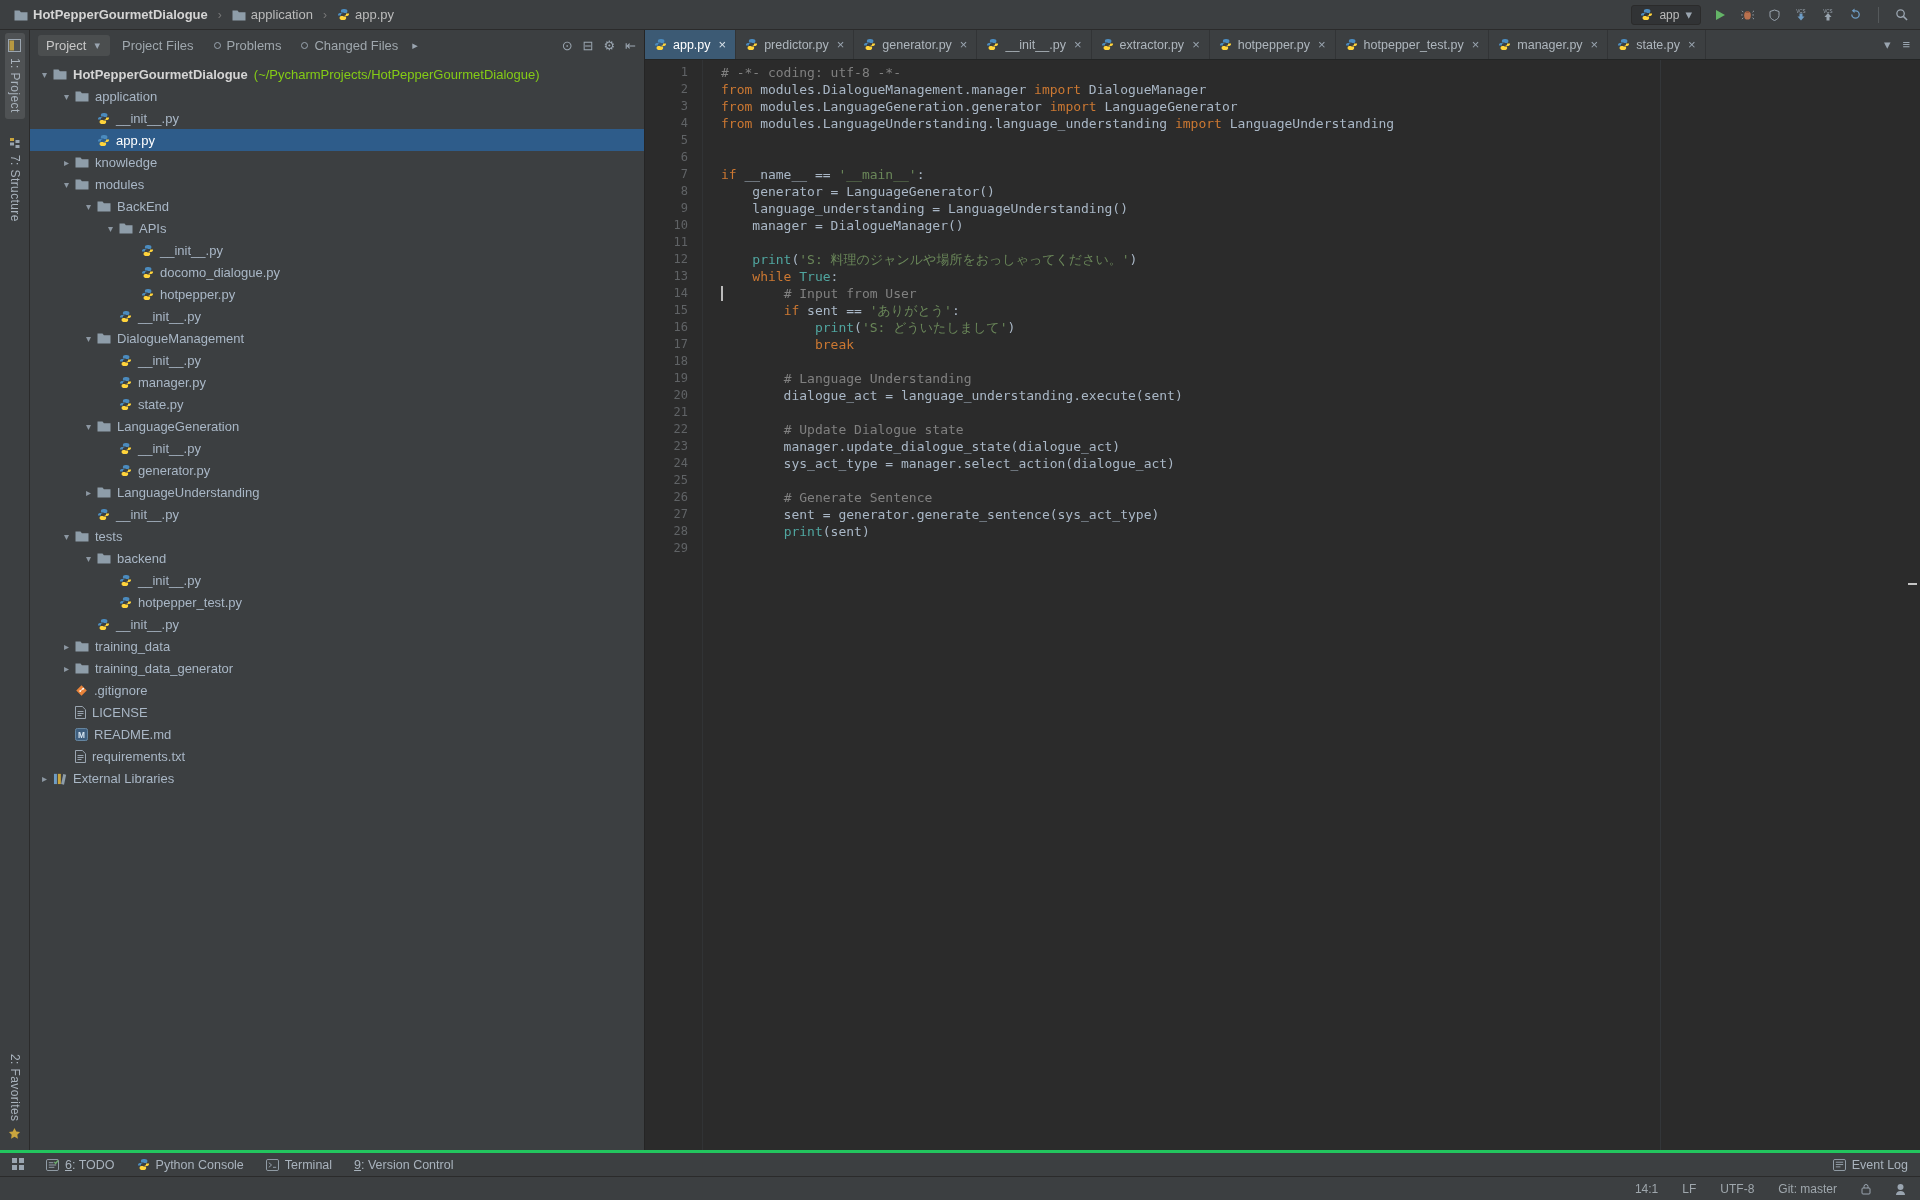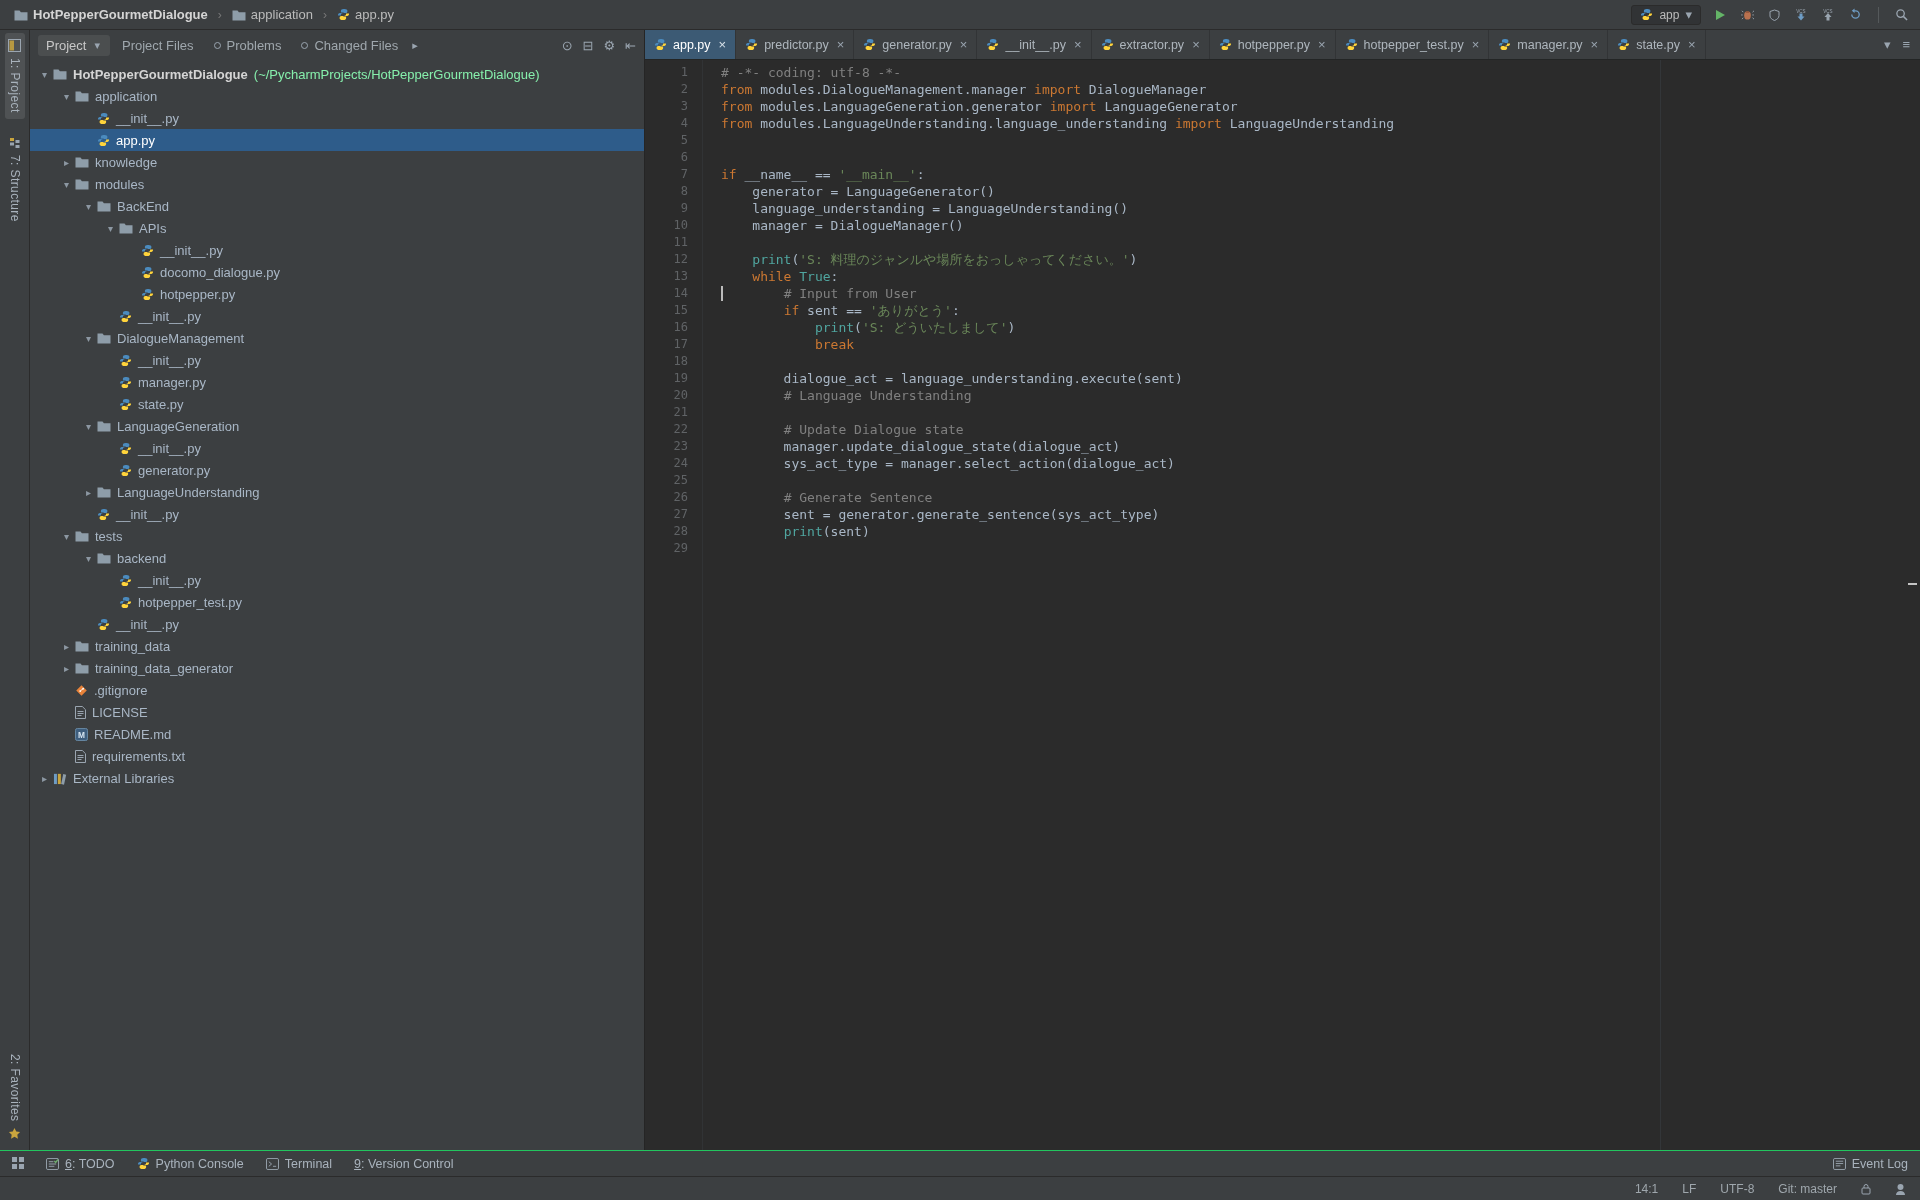--- a/index.html
+++ b/index.html
@@ -32,21 +32,21 @@
 .panel-tab{display:flex;align-items:center;gap:6px;padding:3px 8px;border-radius:3px;white-space:nowrap}
 .panel-tab.active{background:rgba(255,255,255,.08);color:#C8C8C8}
 .panel-dot{width:7px;height:7px;border-radius:50%;border:1px solid #9AA5B0;display:inline-block}
 .panel-chevron{color:#9AA5B0;font-size:11px;margin:0 2px}
 .panel-actions{margin-left:auto;display:flex;align-items:center;gap:10px;color:#9AA5B0;font-size:13px}
 .tree{flex:1;overflow:hidden;padding-top:3px;font-size:13px}
 .tree-row{height:22px;display:flex;align-items:center;white-space:nowrap;color:#A9B7C6}
 .tree-row.selected{background:var(--selection,#2E5C8A);color:#FFFFFF}
 .tree-arrow{width:17px;flex:0 0 17px;text-align:center;color:#8C97A2;font-size:10px}
 .tree-row .icon{margin-right:6px}
-.tree-hint{color:#86efac;margin-left:6px}
+.tree-hint{color:#84cc16;margin-left:6px}
 .tree-root-label{font-weight:bold;color:#D5D5D5}
 
 .editor-col{flex:1;display:flex;flex-direction:column;min-width:0;background:var(--editor-bg,#2B2B2B)}
 .tabbar{flex:0 0 30px;background:var(--panel-bg,#3C3F41);display:flex;align-items:stretch;border-bottom:1px solid #232525}
 .tab{display:flex;align-items:center;gap:6px;padding:0 9px;font-size:12.5px;color:#AEB6BD;border-right:1px solid #323436}
 .tab.active{background:var(--tab-active-bg,#3C5A74);color:#FFFFFF}
 .tab-close{color:#9AA5B0;font-size:13px;margin-left:2px}
 .tab.active .tab-close{color:#D8E2EA}
 .tabbar-actions{margin-left:auto;display:flex;align-items:center;gap:12px;padding:0 10px;color:#9AA5B0}
 .editor{flex:1;display:flex;min-height:0;position:relative;font-family:"DejaVu Sans Mono",monospace;font-size:13px;line-height:17px}
@@ -55,21 +55,21 @@
 .code{flex:1;padding:4px 0 0 18px;position:relative;overflow:hidden}
 .code-line{height:17px;white-space:pre;color:var(--code-text,#A9B7C6)}
 .guide{position:absolute;top:0;bottom:0;left:calc(18px + 120ch);width:1px;background:#333639}
 .tk-k{color:var(--keyword,#CC7832)}
 .tk-s{color:var(--string,#6A8759)}
 .tk-c{color:var(--comment,#808080)}
 .tk-b{color:var(--builtin,#50A6A0)}
 .caret{display:inline-block;width:2px;height:15px;background:#BBBBBB;vertical-align:-3px;margin-right:-2px}
 .stripe-mark{position:absolute;right:3px;top:48%;width:9px;height:2px;background:#C4C4C4}
 
-.bottombar{flex:0 0 26px;display:flex;align-items:center;gap:22px;padding:0 12px;background:var(--panel-bg,#3C3F41);border-top:1px solid #22c55e;font-size:12.5px;color:#A9B3BD}
+.bottombar{flex:0 0 26px;display:flex;align-items:center;gap:22px;padding:0 12px;background:var(--panel-bg,#3C3F41);border-top:3px solid #22c55e;font-size:12.5px;color:#A9B3BD}
 .bb-item{display:flex;align-items:center;gap:6px}
 .bb-item .mn{text-decoration:underline}
 .bb-right{margin-left:auto;display:flex;align-items:center;gap:6px}
 .statusbar{flex:0 0 24px;display:flex;align-items:center;padding:0 14px;background:var(--panel-bg,#3C3F41);border-top:1px solid #2B2B2B;font-size:12px;color:#9FA7AD}
 .sb-right{margin-left:auto;display:flex;align-items:center;gap:24px}
 .sb-item{display:flex;align-items:center}
 </style>
 </head>
 <body>
 
@@ -702,22 +702,22 @@
             <div class="code-line"><span>    language_understanding = LanguageUnderstanding()</span></div>
             <div class="code-line"><span>    manager = DialogueManager()</span></div>
             <div class="code-line">&nbsp;</div>
             <div class="code-line"><span>    </span><span class="tk-b">print</span><span>(</span><span class="tk-s">'S: 料理のジャンルや場所をおっしゃってください。'</span><span>)</span></div>
             <div class="code-line"><span>    </span><span class="tk-k">while</span><span> </span><span class="tk-b">True</span><span>:</span></div>
             <div class="code-line"><span class="caret"></span><span>        </span><span class="tk-c"># Input from User</span></div>
             <div class="code-line"><span>        </span><span class="tk-k">if</span><span> sent == </span><span class="tk-s">'ありがとう'</span><span>:</span></div>
             <div class="code-line"><span>            </span><span class="tk-b">print</span><span>(</span><span class="tk-s">'S: どういたしまして'</span><span>)</span></div>
             <div class="code-line"><span>            </span><span class="tk-k">break</span></div>
             <div class="code-line">&nbsp;</div>
+            <div class="code-line"><span>        </span><span class="tk-c"># Language Understanding</span></div>
             <div class="code-line"><span>        dialogue_act = language_understanding.execute(sent)</span></div>
-            <div class="code-line"><span>        </span><span class="tk-c"># Language Understanding</span></div>
             <div class="code-line">&nbsp;</div>
             <div class="code-line"><span>        </span><span class="tk-c"># Update Dialogue state</span></div>
             <div class="code-line"><span>        manager.update_dialogue_state(dialogue_act)</span></div>
             <div class="code-line"><span>        sys_act_type = manager.select_action(dialogue_act)</span></div>
             <div class="code-line">&nbsp;</div>
             <div class="code-line"><span>        </span><span class="tk-c"># Generate Sentence</span></div>
             <div class="code-line"><span>        sent = generator.generate_sentence(sys_act_type)</span></div>
             <div class="code-line"><span>        </span><span class="tk-b">print</span><span>(sent)</span></div>
           </div>
         <div class="stripe-mark"></div>

